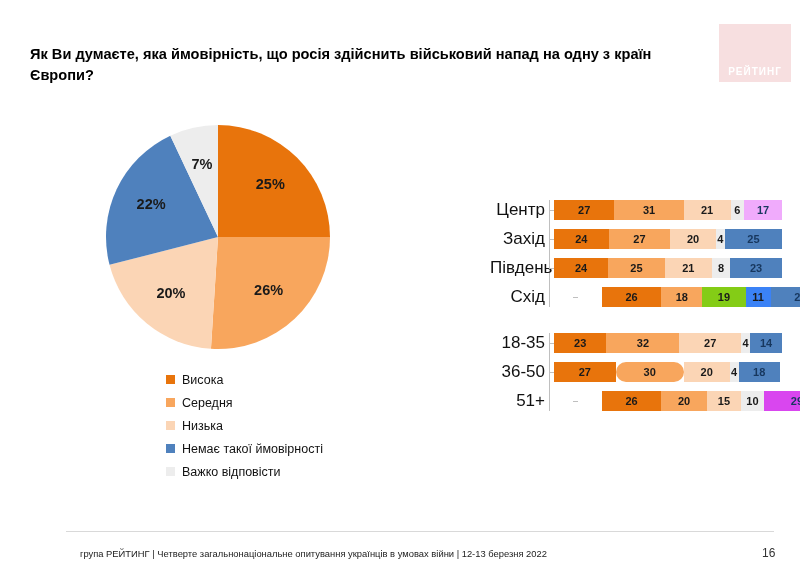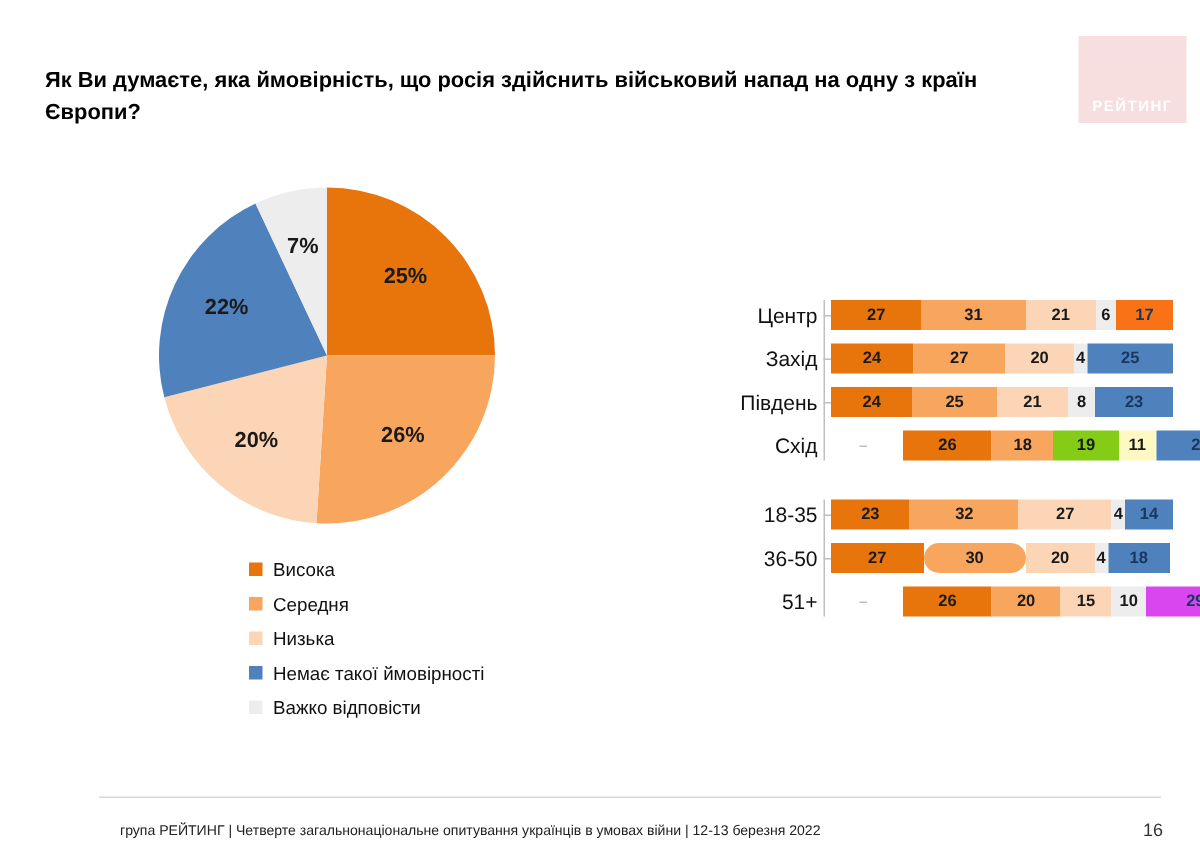--- a/index.html
+++ b/index.html
@@ -63,21 +63,21 @@
   .axis-line{
     position:absolute;left:59px;top:0;width:1px;bottom:0;background:#bfbfbf;
   }
   .bar-row{
     position:relative;display:flex;align-items:center;
     height:20px;margin-bottom:9px;
   }
   .bar-row:last-child{margin-bottom:0;gap:24px;}
   .row-label{
     width:55px;flex:0 0 55px;text-align:right;padding-right:4px;
-    font-size:14px;color:#111;white-space:nowrap;
+    font-size:17px;color:#111;white-space:nowrap;
   }
   .tick{
     width:5px;flex:0 0 5px;height:1px;background:#bfbfbf;
   }
   .track{
     position:relative;display:flex;height:20px;
     width:228px;flex:0 0 228px;
   }
   .seg{
     height:100%;display:flex;align-items:center;justify-content:center;
@@ -158,21 +158,21 @@
     <div class="bar-group regions" id="group-regions">
       <div class="axis-line"></div>
     <div class="bar-row">
           <div class="row-label">Центр</div>
           <div class="tick"></div>
           <div class="track">
             <div class="seg" style="width: 27%; background: rgb(232, 116, 12);">27</div>
             <div class="seg" style="width: 31%; background: rgb(248, 166, 93);">31</div>
             <div class="seg" style="width: 21%; background: rgb(251, 213, 181);">21</div>
             <div class="seg" style="width: 6%; background: rgb(237, 237, 237);">6</div>
-            <div class="seg blue" style="width: 17%; background: #f97316;">17</div>
+            <div class="seg blue" style="width: 17%; background: #f0abfc;">17</div>
           </div>
         </div>
         <div class="bar-row">
           <div class="row-label">Захід</div>
           <div class="tick"></div>
           <div class="track">
             <div class="seg" style="width: 24%; background: rgb(232, 116, 12);">24</div>
             <div class="seg" style="width: 27%; background: rgb(248, 166, 93);">27</div>
             <div class="seg" style="width: 20%; background: rgb(251, 213, 181);">20</div>
             <div class="seg" style="width: 4%; background: rgb(237, 237, 237);">4</div>
@@ -190,21 +190,21 @@
             <div class="seg blue" style="width: 23%; background: rgb(79, 129, 189);">23</div>
           </div>
         </div>
         <div class="bar-row">
           <div class="row-label">Схід</div>
           <div class="tick"></div>
           <div class="track">
             <div class="seg" style="width: 26%; background: rgb(232, 116, 12);">26</div>
             <div class="seg" style="width: 18%; background: rgb(248, 166, 93);">18</div>
             <div class="seg" style="width: 19%; background: #84cc16;">19</div>
-            <div class="seg" style="width: 11%; background: #fef9c3;">11</div>
+            <div class="seg" style="width: 11%; background: #3b82f6;">11</div>
             <div class="seg blue" style="width: 26%; background: rgb(79, 129, 189);">26</div>
           </div>
         </div>
       </div>
     <div class="bar-group ages" id="group-ages">
       <div class="axis-line"></div>
     <div class="bar-row">
           <div class="row-label">18-35</div>
           <div class="tick"></div>
           <div class="track">

